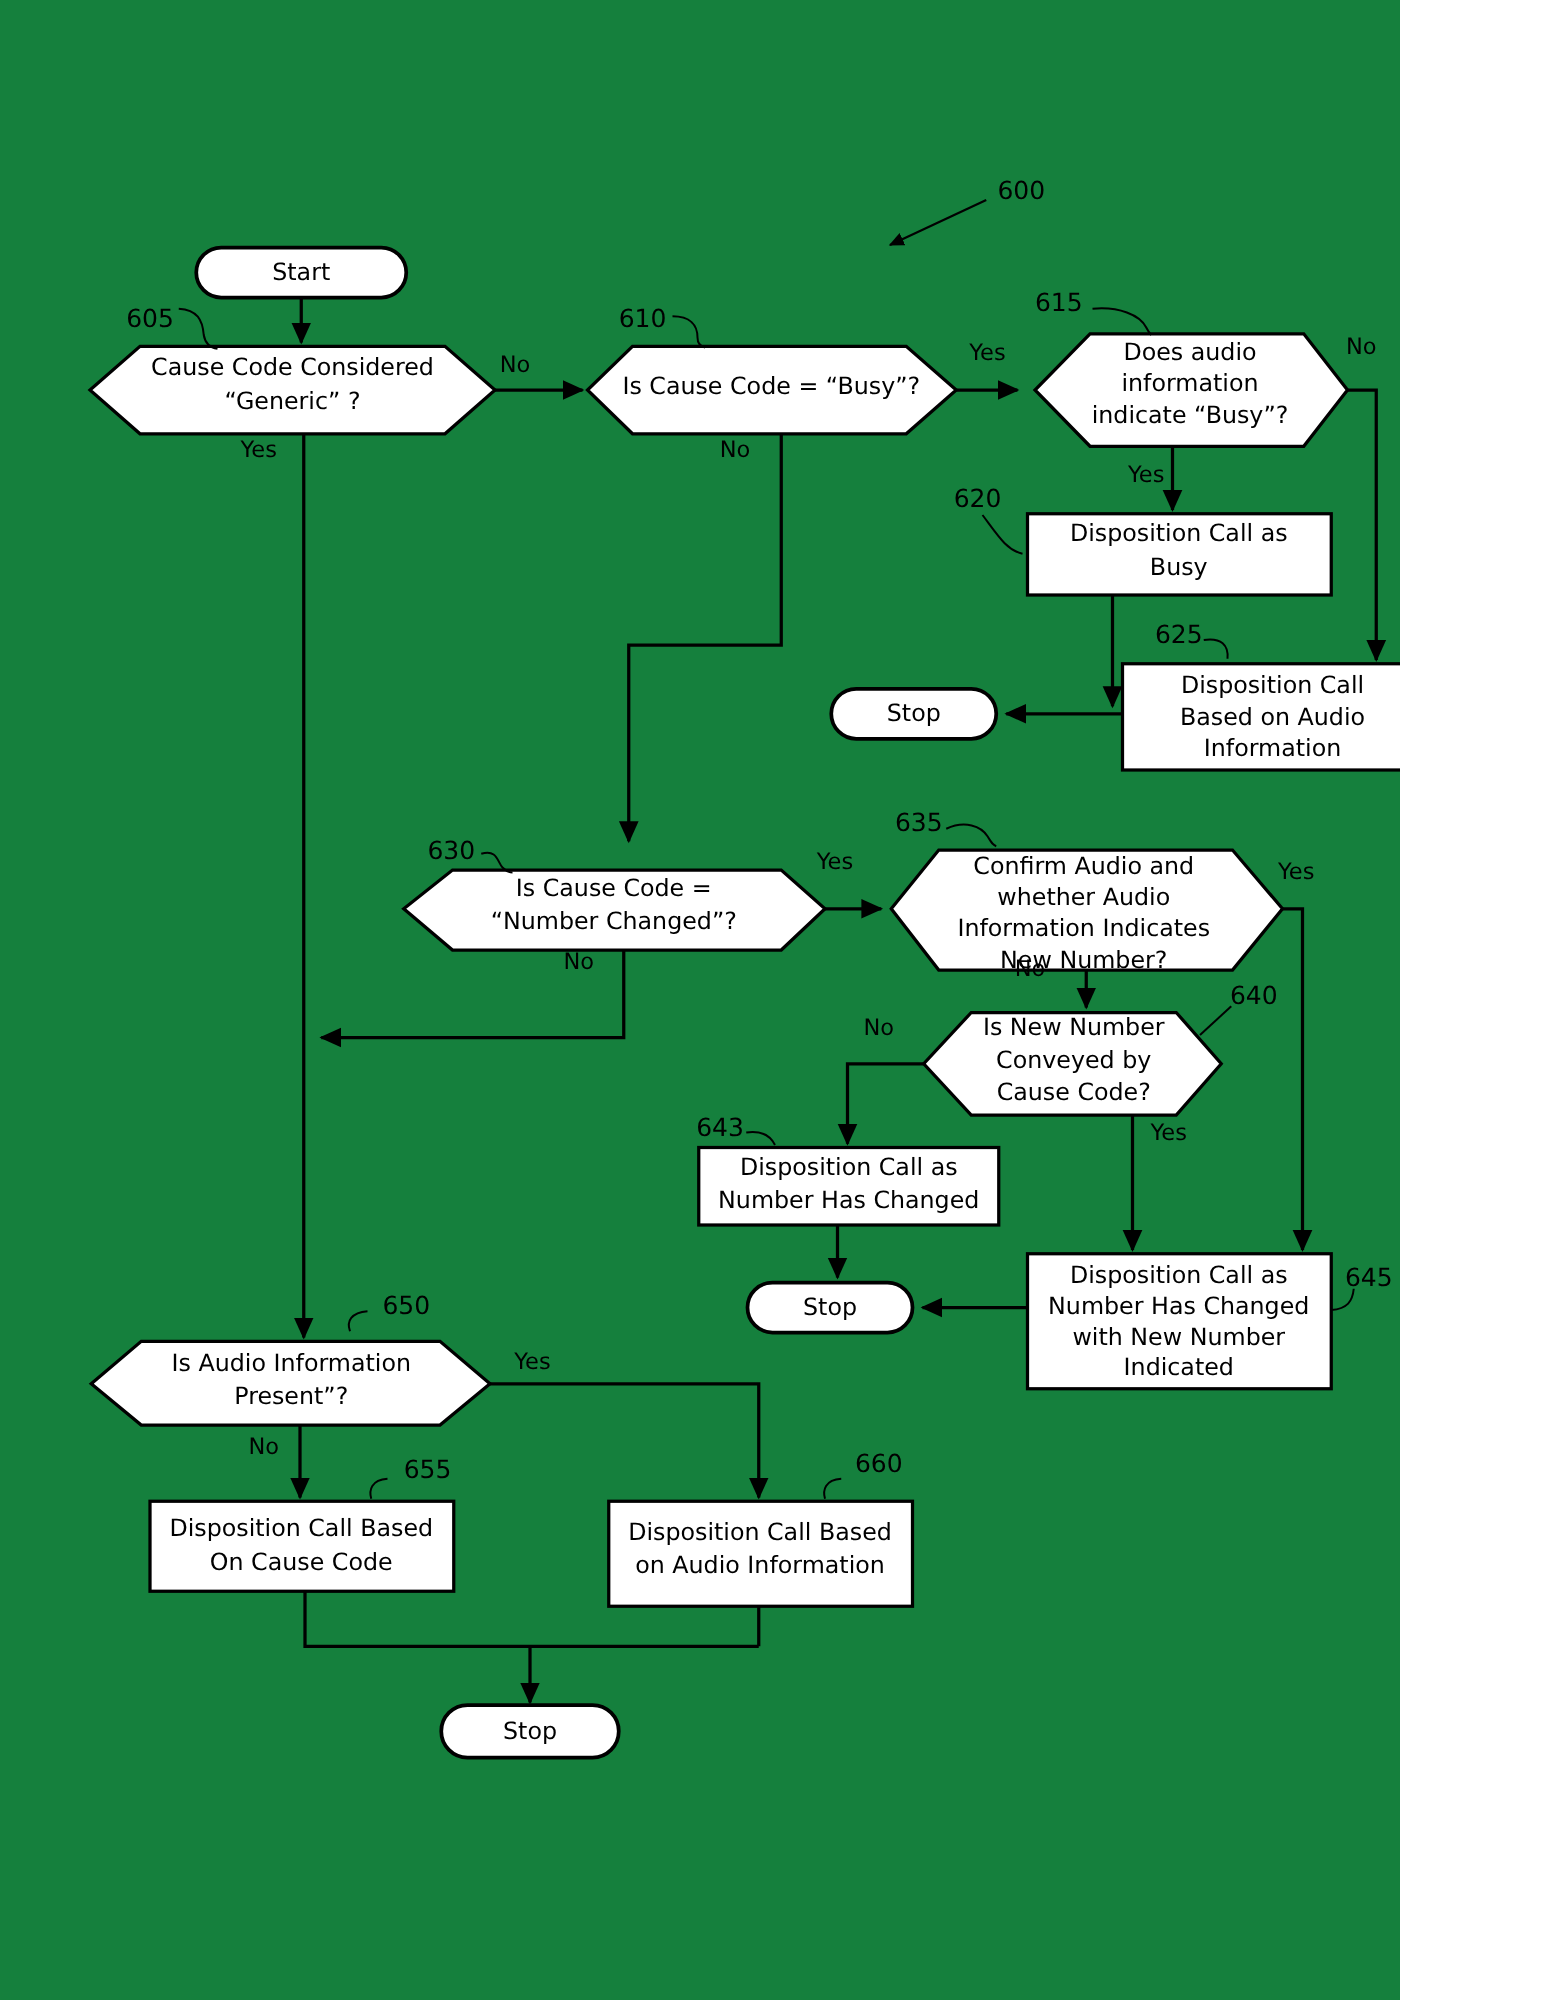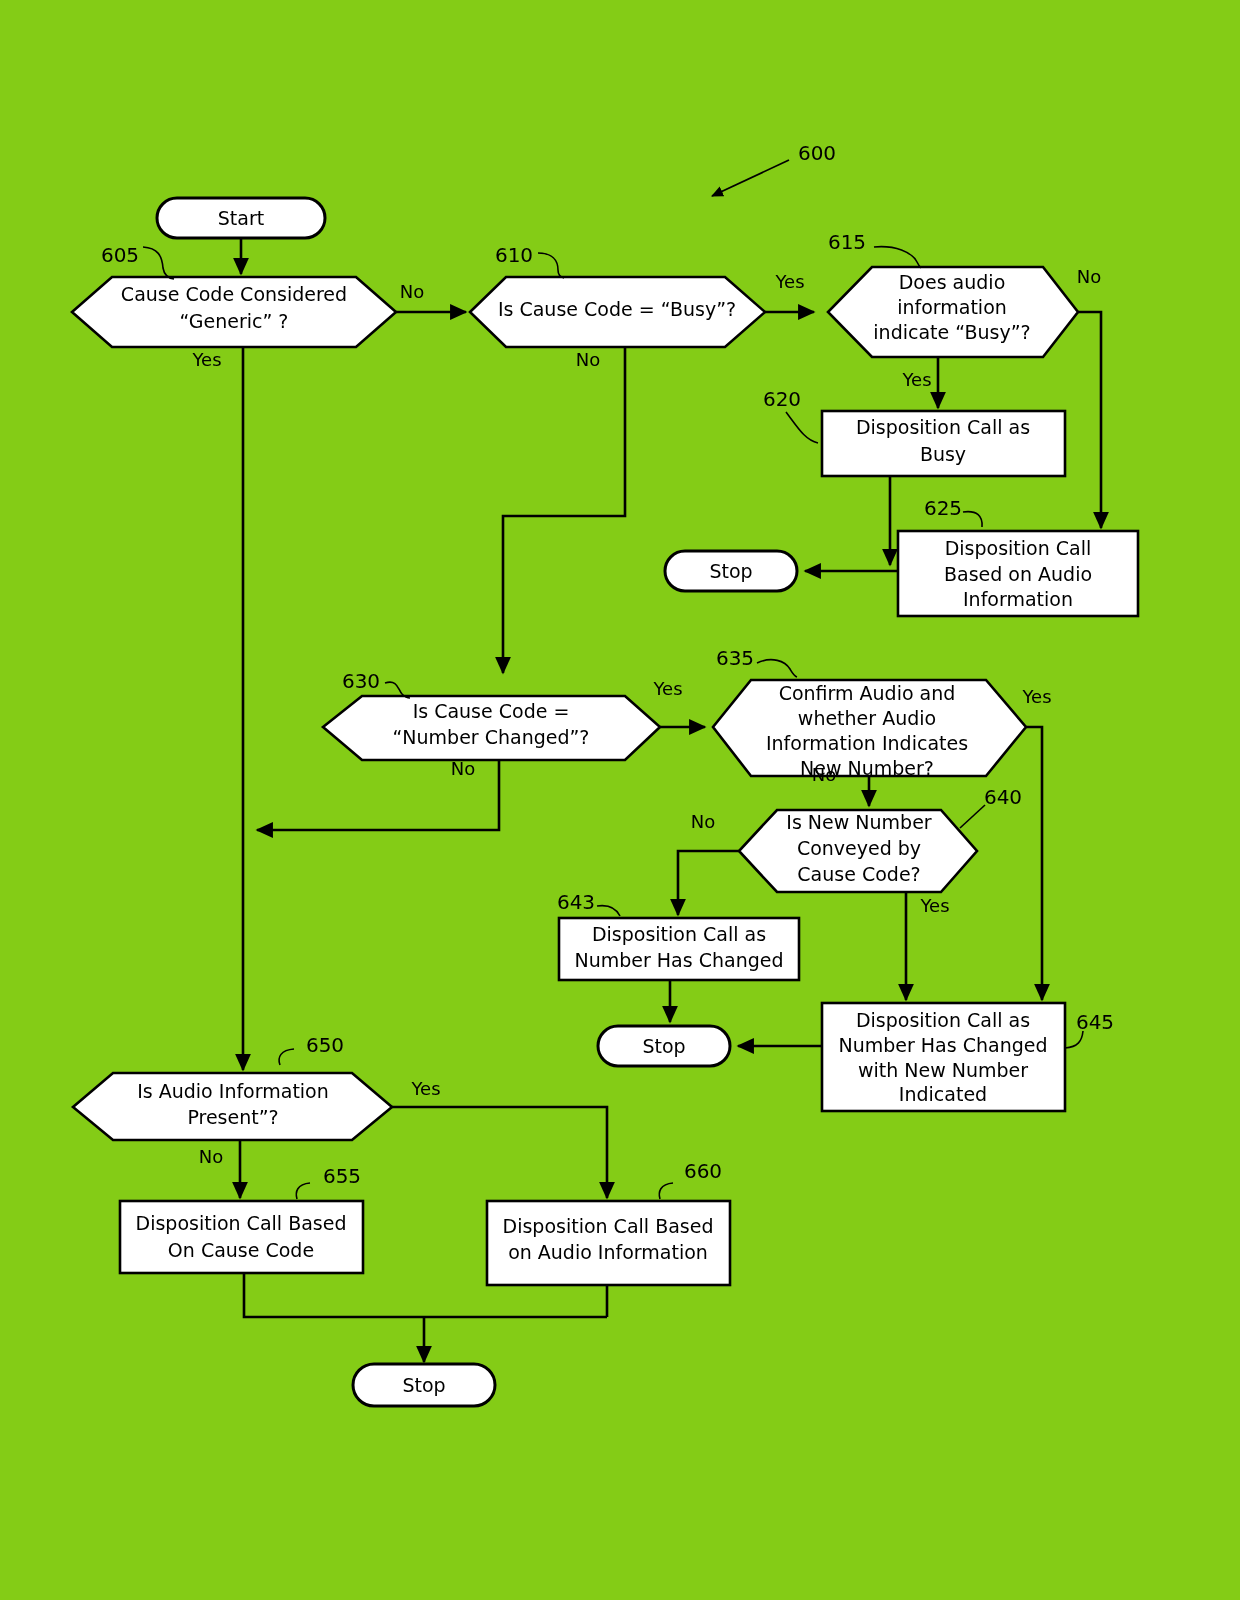--- a/index.html
+++ b/index.html
@@ -3,23 +3,23 @@
 <meta charset="utf-8">
 <title>Patent Flowchart 600</title>
 <style>
   html, body {
     margin: 0;
     padding: 0;
     background: #ffffff;
   }
   #page {
     position: relative;
-    width: 1240px;
+    width: 1120px;
     height: 1600px;
-    background: #84cc16;
+    background: #15803d;
     font-family: "DejaVu Sans", "Liberation Sans", sans-serif;
     overflow: hidden;
   }
   #flow-svg {
     position: absolute;
     left: 0;
     top: 0;
     width: 1240px;
     height: 1600px;
   }

